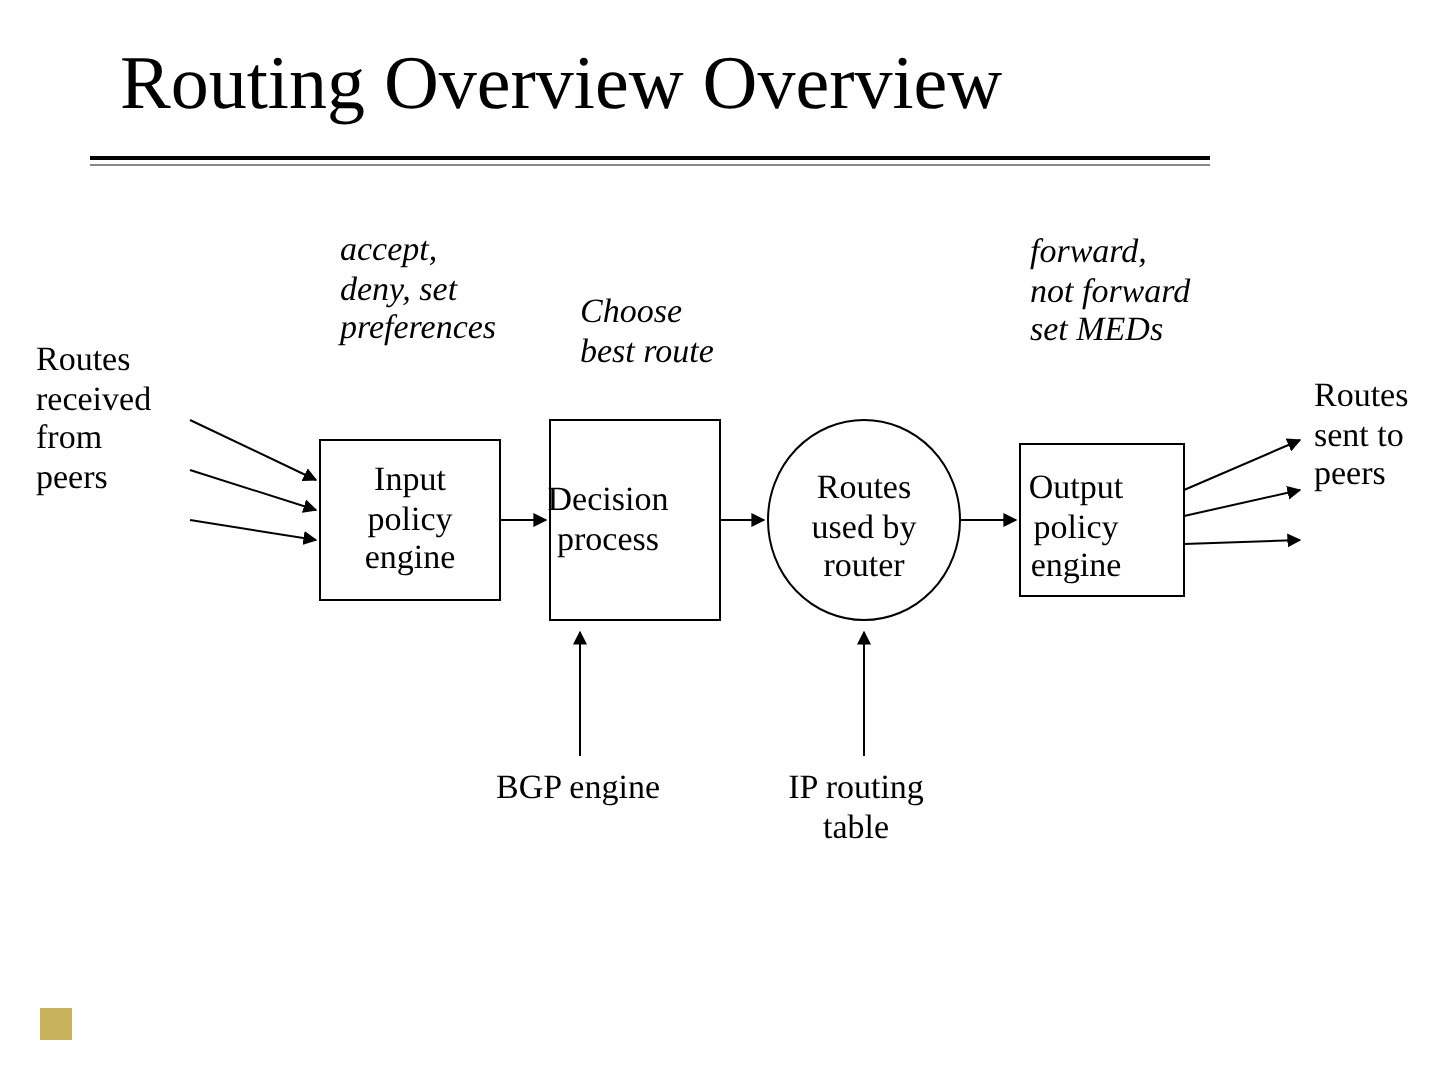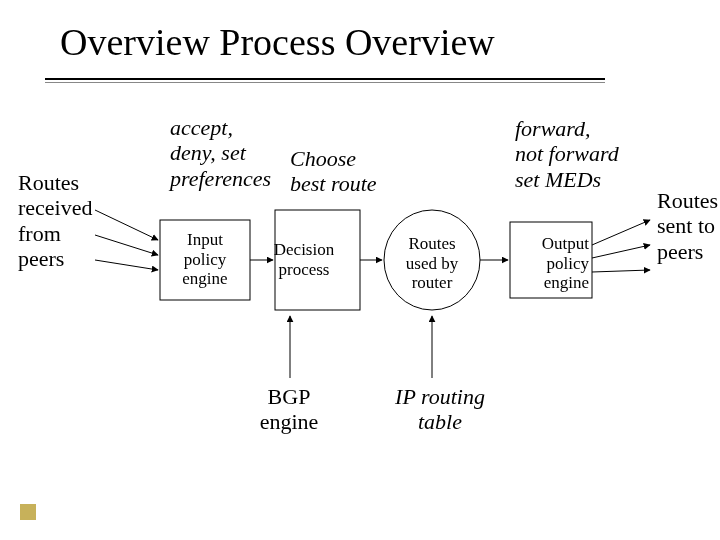--- a/index.html
+++ b/index.html
@@ -50,56 +50,56 @@
   }
   svg.diagram {
     position: absolute;
     left: 0;
     top: 0;
     width: 720px;
     height: 540px;
   }
   .lbl {
     position: absolute;
-    font-size: 22px;
+    font-size: 17px;
     line-height: 1.15;
   }
   .lbl.ital {
     font-style: italic;
   }
   .box-lbl {
     position: absolute;
     font-size: 17px;
     text-align: center;
     line-height: 1.15;
   }
 </style>
 </head>
 <body>
 
-<div class="title">Overview Process Overview</div>
+<div class="title">Routing Overview Overview</div>
 <div class="rule">
   <div class="line1"></div>
   <div class="line2"></div>
 </div>
 
 <div class="lbl" style="left:18px; top:170px; width:80px;">Routes<br>received<br>from<br>peers</div>
 <div class="lbl" style="left:657px; top:188px; width:60px;">Routes<br>sent to<br>peers</div>
 
 <div class="lbl ital" style="left:170px; top:115px; width:100px;">accept,<br>deny, set<br>preferences</div>
 <div class="lbl ital" style="left:290px; top:115px; width:100px;margin-top:31px;">Choose<br>best route</div>
 <div class="lbl ital" style="left:515px; top:116px; width:110px;">forward,<br>not forward<br>set MEDs</div>
 
 <div class="box-lbl" style="left:170px; top:230px; width:70px;text-align:center;">Input<br>policy<br>engine</div>
 <div class="box-lbl" style="left:264px; top:240px; width:80px;">Decision<br>process</div>
 <div class="box-lbl" style="left:392px; top:234px; width:80px;">Routes<br>used by<br>router</div>
-<div class="box-lbl" style="left:513px; top:234px; width:76px;text-align:right;">Output<br>policy<br>engine</div>
+<div class="box-lbl" style="left:500px; top:234px; width:76px;">Output<br>policy<br>engine</div>
 
 <div class="lbl" style="left:244px; top:384px; width:90px; text-align:center;">BGP engine</div>
-<div class="lbl" style="left:395px; top:384px; width:90px; text-align:center;font-style:italic;">IP routing<br>table</div>
+<div class="lbl" style="left:383px; top:384px; width:90px; text-align:center;">IP routing<br>table</div>
 
 <svg class="diagram" viewBox="0 0 720 540">
   <defs>
     <marker id="arrow" viewBox="0 0 10 10" refX="9" refY="5" markerWidth="7" markerHeight="7" orient="auto-start-reverse">
       <path d="M 0 0 L 10 5 L 0 10 z" fill="#000"></path>
     </marker>
   </defs>
 
   <rect x="160" y="220" width="90" height="80" fill="none" stroke="#000" stroke-width="1"></rect>
 

